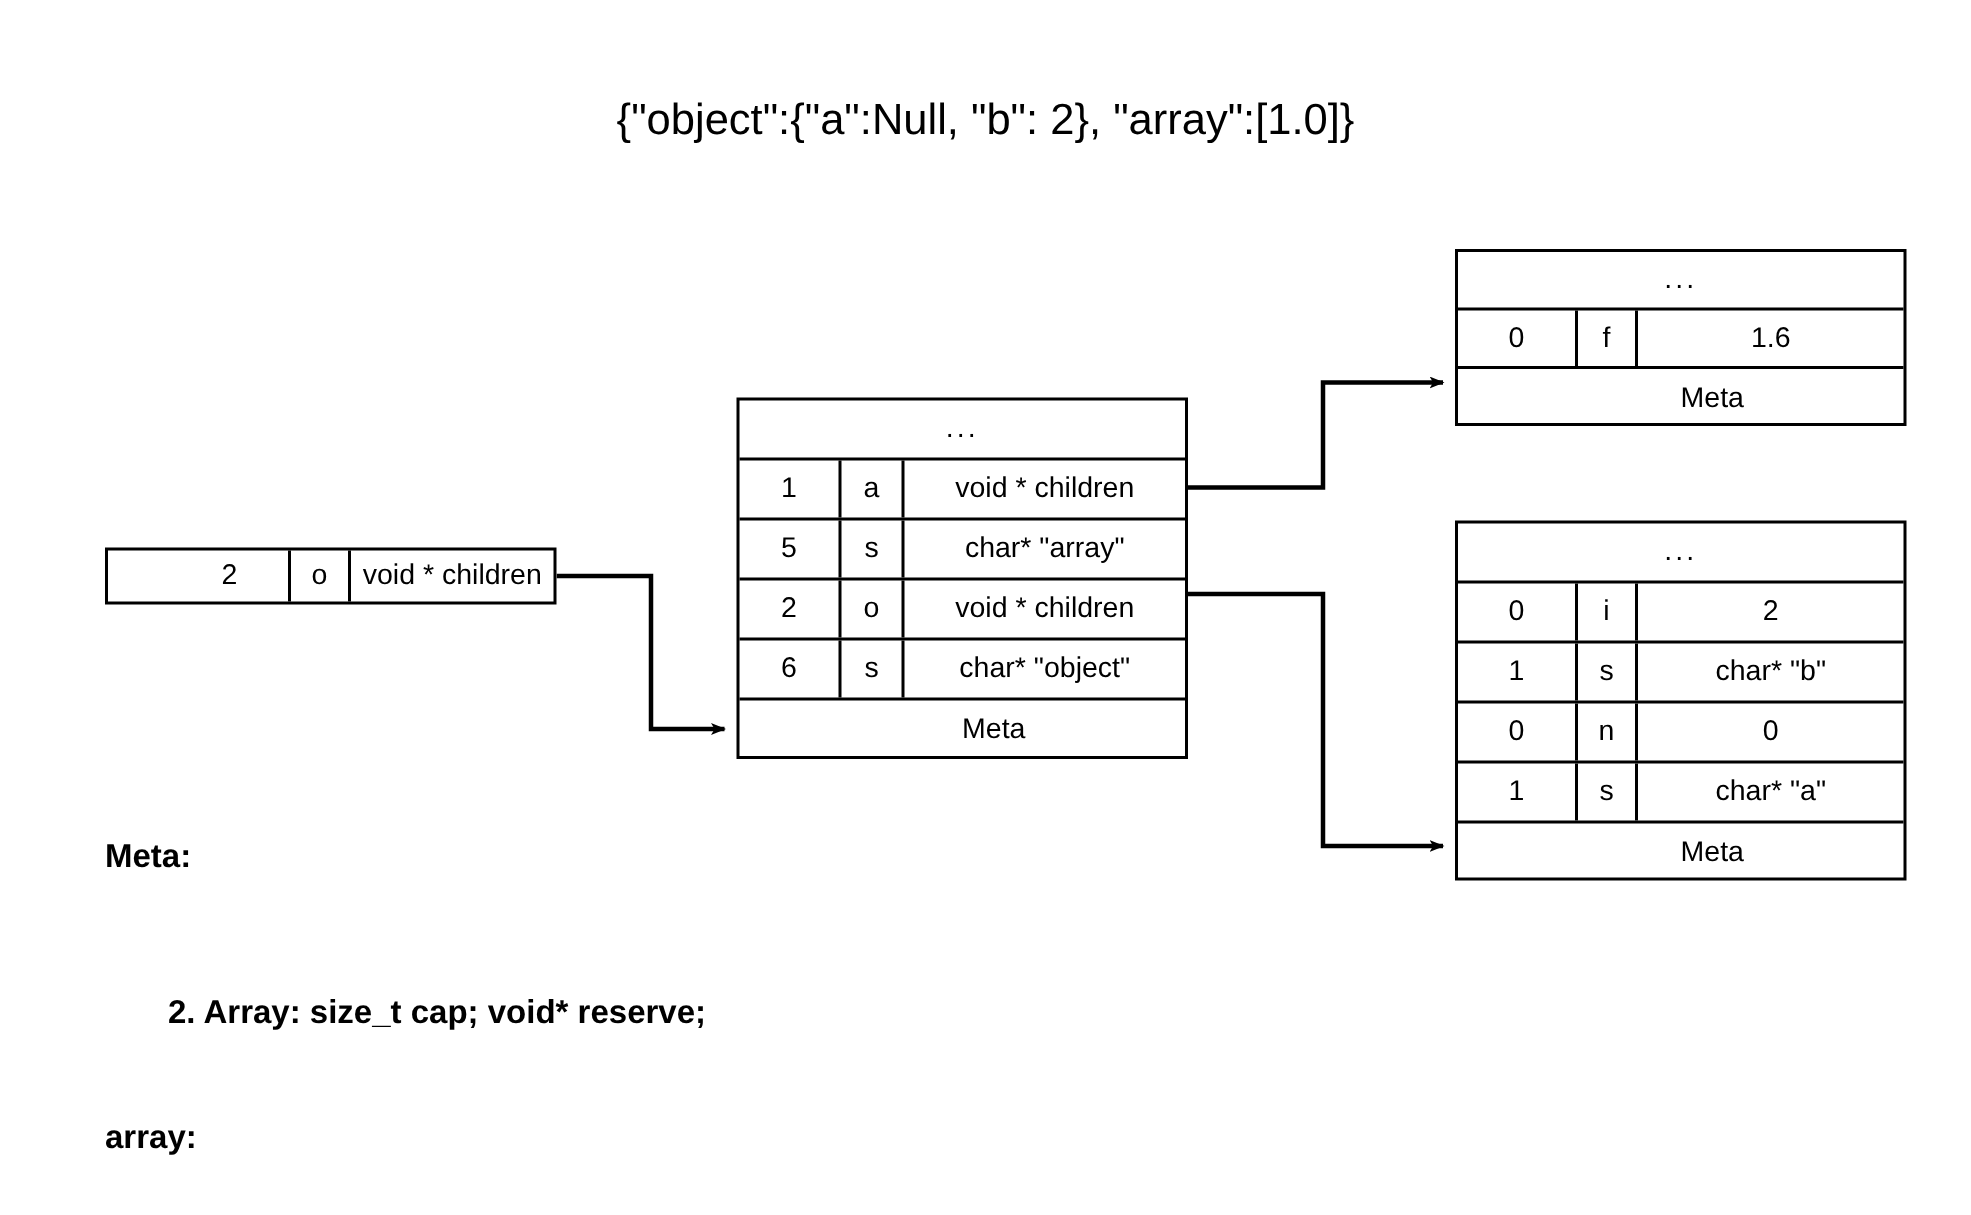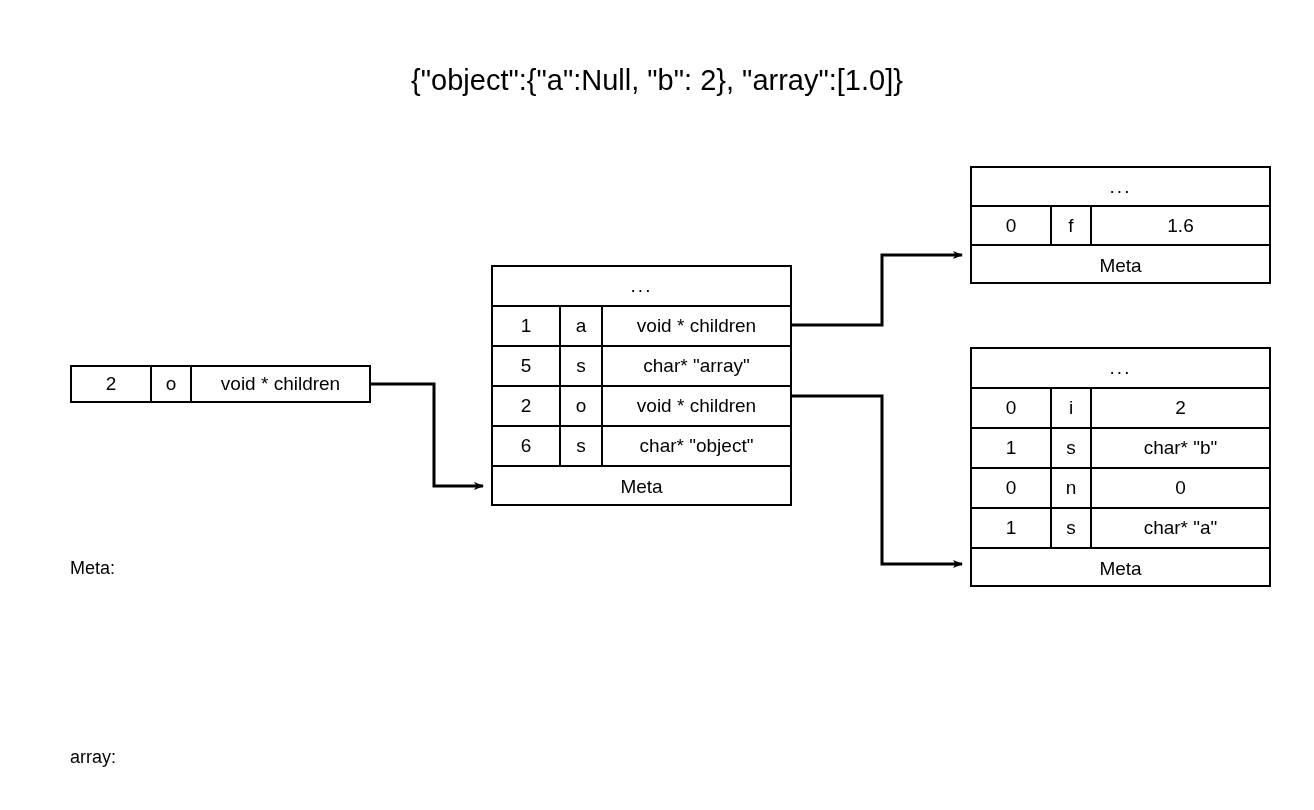--- a/index.html
+++ b/index.html
@@ -38,20 +38,21 @@
     box-sizing: border-box;
     background: #fff;
   }
   .node .row {
     display: flex;
     box-sizing: border-box;
     border-bottom: 2px solid #000;
   }
   .node .row:last-child {
     border-bottom: none;
+    padding-left: 42px;
   }
   .node .cell {
     box-sizing: border-box;
     border-right: 2px solid #000;
     display: flex;
     align-items: center;
     justify-content: center;
     font-size: 19px;
     white-space: pre;
     overflow: hidden;
@@ -122,22 +123,23 @@
     left: 0;
     top: 0;
     width: 1314px;
     height: 810px;
     pointer-events: none;
   }
 
   
   .legend-block {
     position: absolute;
-    font-size: 18px;
+    font-size: 22px;
     white-space: pre;
+    font-weight: bold;
   }
   #legend-meta-title { left: 70px; top: 558px; }
   #legend-meta-list {
     left: 112px;
     top: 607px;
     line-height: 27px;
   }
   #legend-flags {
     left: 70px;
     top: 690px;
@@ -240,20 +242,21 @@
       <div class="cell c2">s</div>
       <div class="cell c3">char* "a"</div>
     </div>
     <div class="row full">
       <div class="cell">Meta</div>
     </div>
   </div>
 
   <div class="legend-block" id="legend-meta-title">Meta:</div>
   <div class="legend-block" id="legend-meta-list">
+    <div>2. Array: size_t cap; void* reserve;</div>
   </div>
 
   <div class="legend-block" id="legend-flags">
     <div>array:</div>
     
     
   </div>
 
 </div>
 

